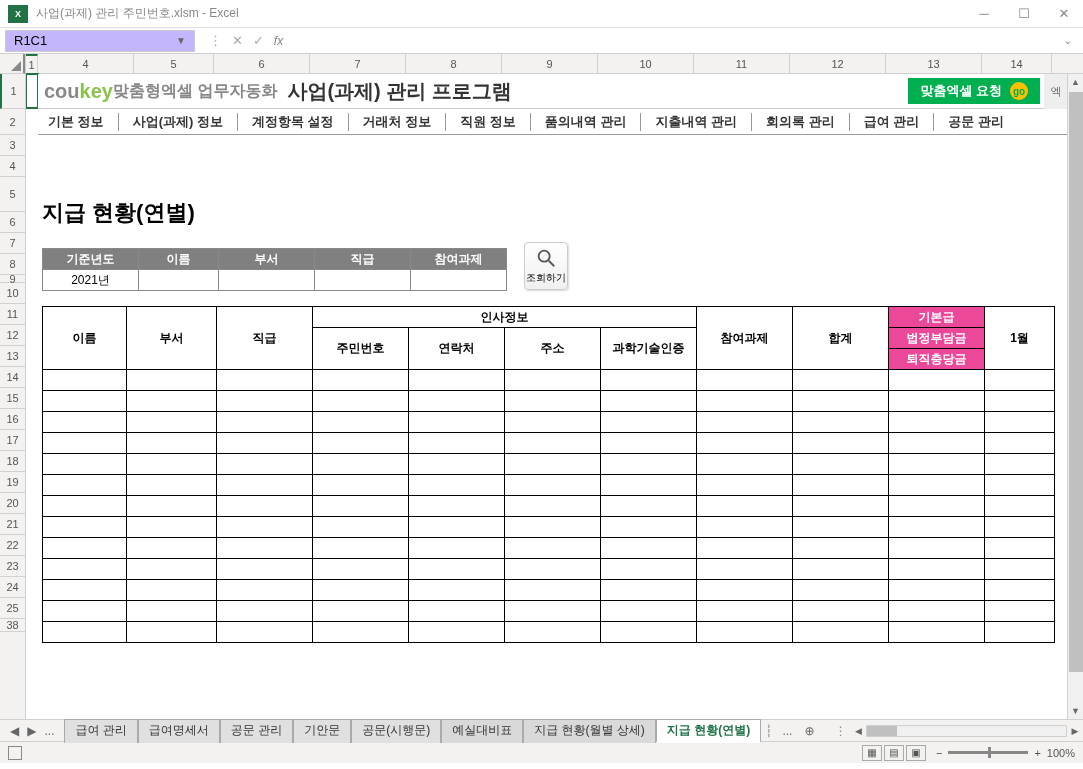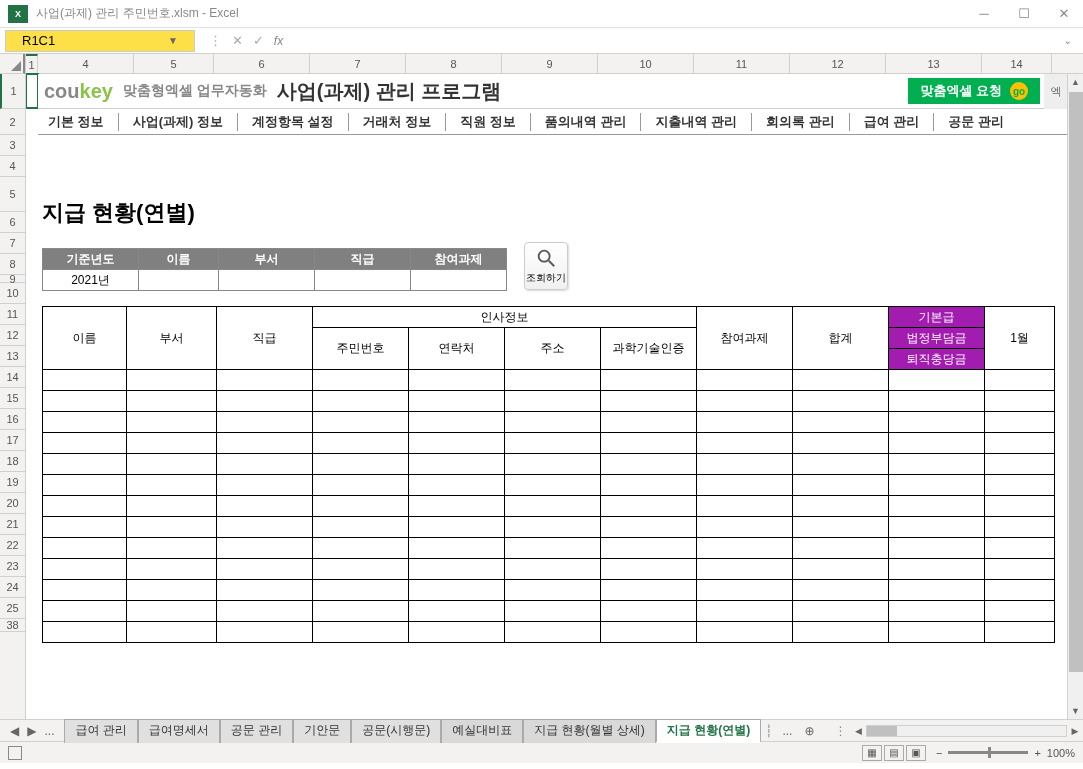--- a/index.html
+++ b/index.html
@@ -7,21 +7,21 @@
 
 
 .titlebar { height: 28px; background: #fff; display: flex; align-items: center; padding: 0 8px; border-bottom: 1px solid #e0e0e0; }
 .titlebar .excel-icon { width: 20px; height: 18px; background: #217346; color: #fff; font-size: 9px; font-weight: bold; display: flex; align-items: center; justify-content: center; margin-right: 8px; }
 .titlebar .title-text { color: #888; font-size: 12px; }
 .titlebar .win-controls { margin-left: auto; display: flex; gap: 18px; }
 .titlebar .win-controls span { color: #888; font-size: 13px; width: 22px; text-align: center; cursor: pointer; }
 
 
 .formula-row { height: 26px; display: flex; align-items: center; border-bottom: 1px solid #d0d0d0; padding: 2px 5px; gap: 6px; }
-.name-box { width: 190px; height: 22px; border: 1px solid #ccc; background: #fde047; font-size: 13px; padding: 2px 16px; display: flex; align-items: center; justify-content: space-between; }
+.name-box { width: 190px; height: 22px; border: 1px solid #ccc; background: #c4b5fd; font-size: 13px; padding: 2px 8px; display: flex; align-items: center; justify-content: space-between; }
 .name-box .dd { color: #666; font-size: 10px; }
 .fb-icons { display: flex; gap: 10px; align-items: center; padding: 0 8px; color: #aaa; font-size: 13px; }
 .fb-icons .fx { font-style: italic; font-size: 12px; color: #888; }
 .formula-input { flex: 1; height: 22px; }
 .fb-expand { color: #888; font-size: 10px; padding: 0 6px; }
 
 
 .sheet-area { display: flex; height: 665px; overflow: hidden; }
 .row-headers { width: 26px; background: #f3f2f1; border-right: 1px solid #d0d0d0; }
 .sel-all { height: 20px; border-bottom: 1px solid #d0d0d0; background: #f3f2f1; position: relative; border-right: 2px solid #888; }
@@ -38,21 +38,21 @@
 .col-hdr { border-right: 1px solid #d0d0d0; font-size: 11px; color: #555; display: flex; align-items: center; justify-content: center; }
 .col-hdr.c1 { width: 12px; border-top: 2px solid #217346; }
 
 .canvas { position: relative; height: 645px; }
 
 
 .brand-row { position: absolute; left: 12px; top: 0; right: 15px; height: 35px; background: #fff; border-bottom: 1px solid #ccc; display: flex; align-items: center; padding-left: 6px; }
 .brand-logo { font-size: 20px; font-weight: bold; }
 .brand-logo .cou { color: #888; }
 .brand-logo .key { color: #8bc34a; }
-.brand-tag { font-size: 14px; color: #888; margin-left: 10px; font-weight: bold; }
+.brand-tag { font-size: 16px; color: #888; margin-left: 0; font-weight: bold; }
 .brand-title { font-size: 20px; font-weight: bold; color: #333; margin-left: 10px; }
 .brand-btn { position: absolute; right: 28px; top: 4px; background: #00b050; color: #fff; height: 26px; padding: 0 12px; display: flex; align-items: center; font-size: 13px; font-weight: bold; gap: 8px; }
 .brand-btn .go { background: #ffc000; color: #00b050; border-radius: 50%; width: 18px; height: 18px; display: flex; align-items: center; justify-content: center; font-size: 10px; }
 .brand-ext { position: absolute; right: 0; top: 0; width: 24px; height: 35px; background: #eee; display: flex; align-items: center; justify-content: center; font-size: 11px; color: #666; }
 
 
 .nav-row { position: absolute; left: 12px; top: 35px; right: 0; height: 26px; display: flex; align-items: center; border-bottom: 1px solid #999; font-size: 13px; }
 .nav-row .nav-item { padding: 0 14px; border-left: 1px solid #999; font-weight: bold; color: #333; text-align: center; }
 .nav-row .nav-item:first-child { border-left: none; padding-left: 10px; }
 
@@ -68,22 +68,22 @@
 .filter-table .fc3 { width: 96px; }
 .filter-table .fc4 { width: 96px; }
 .filter-table .fc5 { width: 96px; }
 
 .search-btn { position: absolute; left: 498px; top: 168px; width: 44px; height: 48px; border: 1px solid #ccc; border-radius: 4px; background: linear-gradient(#fff,#f0f0f0); display: flex; flex-direction: column; align-items: center; justify-content: center; font-size: 10px; gap: 2px; box-shadow: 1px 1px 2px rgba(0,0,0,0.15); }
 .search-btn svg { width: 22px; height: 22px; }
 
 
 .data-table { position: absolute; left: 16px; top: 232px; border-collapse: collapse; }
 .data-table th, .data-table td { border: 1px solid #000; font-size: 12px; text-align: center; }
-.data-table th { height: 21px; font-weight: normal; background: #fff; margin-left: 45px; }
-.data-table th.dark { background: #a21caf; color: #fff; }
+.data-table th { height: 21px; font-weight: bold; background: #fff; margin-left: 45px; }
+.data-table th.dark { background: #ec4899; color: #fff; }
 .data-table td { height: 21px; }
 .dc1 { width: 84px; } .dc2 { width: 90px; } .dc3 { width: 96px; }
 .dc4 { width: 96px; } .dc5 { width: 96px; } .dc6 { width: 96px; } .dc7 { width: 96px; }
 .dc8 { width: 96px; } .dc9 { width: 96px; } .dc10 { width: 96px; } .dc11 { width: 70px; }
 
 
 .active-cell { position: absolute; left: -1px; top: -1px; width: 14px; height: 36px; border: 2px solid #217346; pointer-events: none; }
 
 
 .vscroll { position: absolute; right: 0; top: 0; width: 16px; bottom: 0; background: #f0f0f0; border-left: 1px solid #d0d0d0; }

